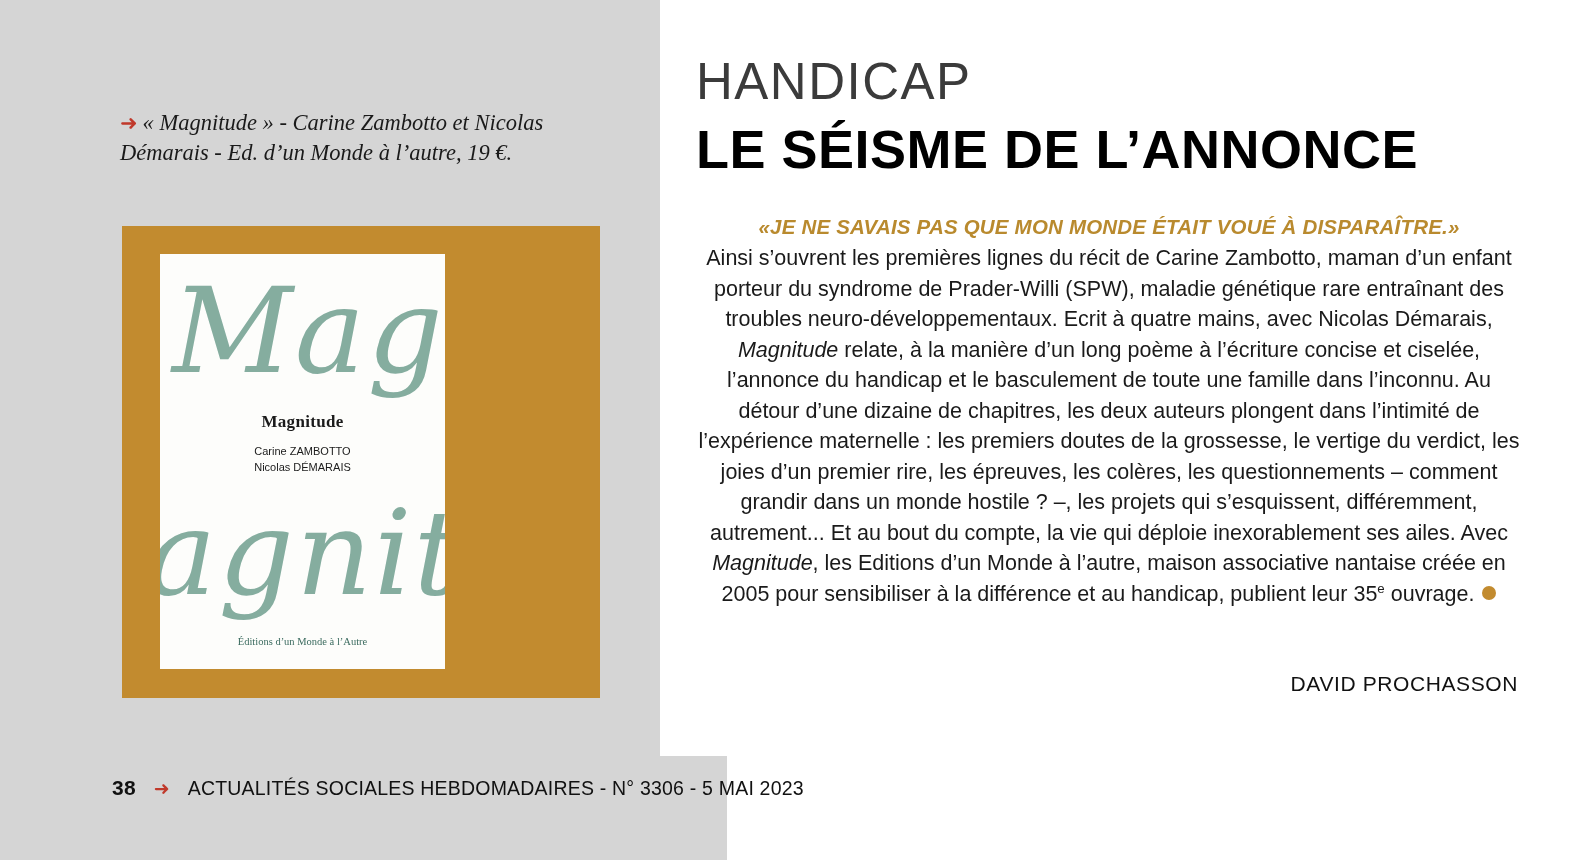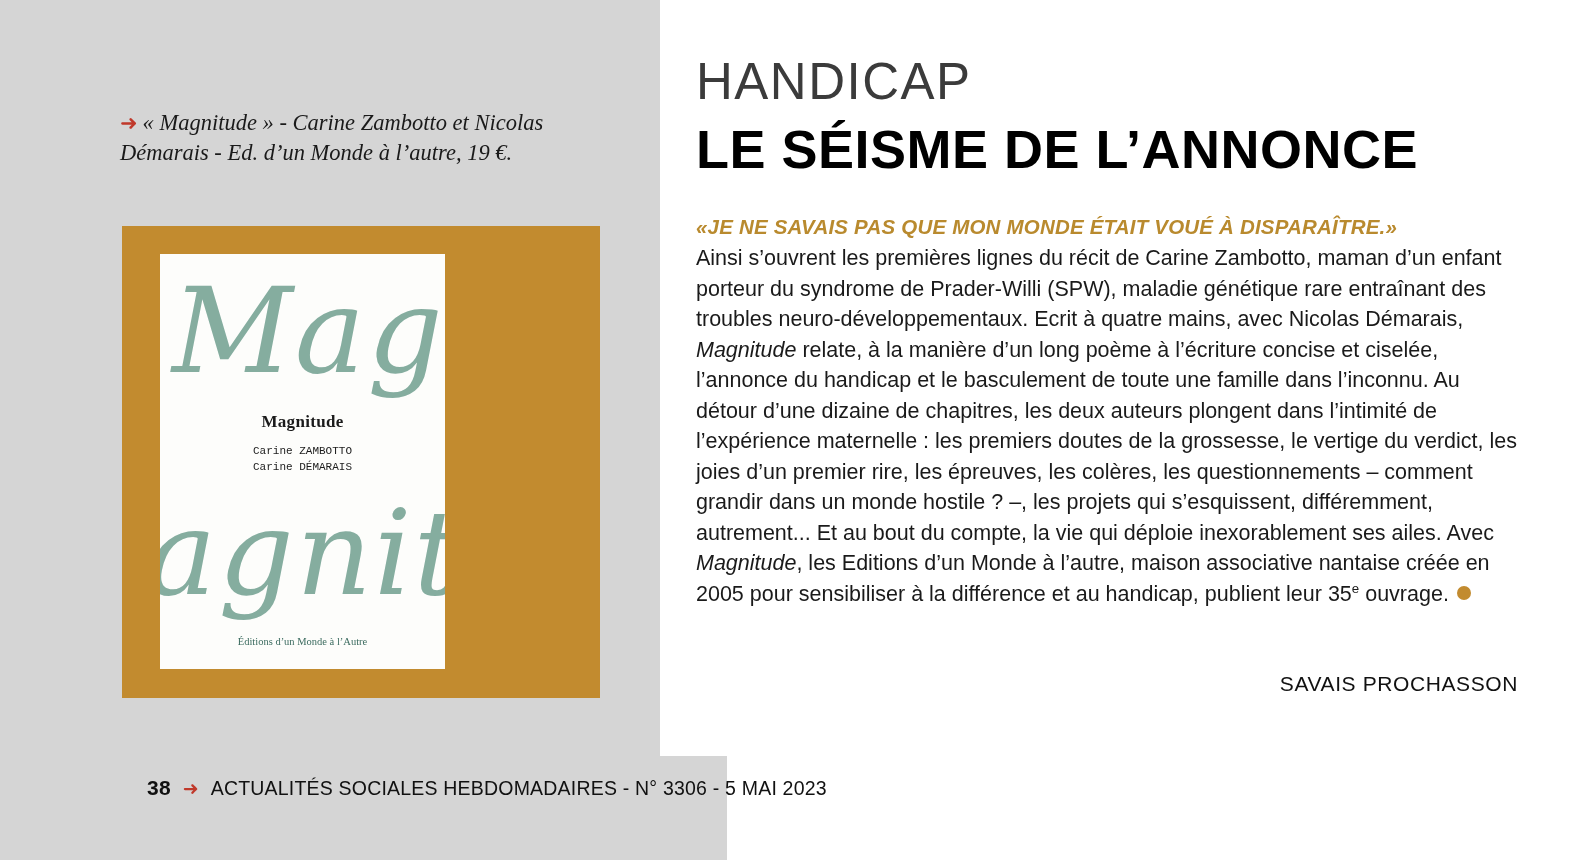--- a/index.html
+++ b/index.html
@@ -93,21 +93,21 @@
     font-size: 17px;
     color: #1b1b1b;
     letter-spacing: .3px;
   }
   .cover-authors {
     position: absolute;
     left: 0;
     right: 0;
     top: 190px;
     text-align: center;
-    font-family: Liberation Mono, monospace;
+    font-family: Liberation Sans, sans-serif;
     font-size: 11px;
     line-height: 1.45;
     color: #1b1b1b;
   }
   .cover-publisher {
     position: absolute;
     left: 0;
     right: 0;
     bottom: 22px;
     text-align: center;
@@ -116,23 +116,22 @@
     color: #3b6b5f;
     margin-top: 40px;
   }
   
   .footer {
     position: absolute;
     left: 112px;
     bottom: 60px;
     display: flex;
     align-items: baseline;
-    gap: 12px;
+    gap: 18px;
     white-space: nowrap;
-    margin-left: 35px;
   }
   .footer-page {
     font-size: 21px;
     font-weight: bold;
     color: #111;
     letter-spacing: .2px;
   }
   .footer-arrow {
     color: #c0392b;
     font-size: 19px;
@@ -172,21 +171,21 @@
     text-align: center;
   }
   .body {
     position: absolute;
     left: 36px;
     top: 212px;
     width: 826px;
     font-size: 21.5px;
     line-height: 1.42;
     color: #1a1a1a;
-    text-align: left;
+    text-align: center;
   }
   .lede {
     display: block;
     color: #b98a2e;
     font-weight: bold;
     font-style: italic;
     font-size: 20.5px;
     letter-spacing: .2px;
     margin-bottom: 2px;
   }
@@ -226,37 +225,37 @@
       <span class="arrow">➜</span><span>« Magnitude » - Carine Zambotto et Nicolas Démarais - Ed. d’un Monde à l’autre, 19 €.</span>
     </div>
 
     <div class="book-block">
       <div class="book-cover">
         <div class="script-top">Magn</div>
         <div class="script-bottom">agnitu</div>
         <div class="cover-title">Magnitude</div>
         <div class="cover-authors">
           <div>Carine ZAMBOTTO</div>
-          <div>Carine DÉMARAIS</div>
+          <div>Nicolas DÉMARAIS</div>
         </div>
         <div class="cover-publisher">Éditions d’un Monde à l’Autre</div>
       </div>
     </div>
 
     <div class="footer">
       <span class="footer-page">38</span>
       <span class="footer-arrow">➜</span>
       <span class="footer-text">ACTUALITÉS SOCIALES HEBDOMADAIRES - N° 3306 - 5 MAI 2023</span>
     </div>
   </div>
 
   <div class="right-col">
     <div class="kicker">HANDICAP</div>
     <div class="headline">LE SÉISME DE L’ANNONCE</div>
 
     <div class="body">
       <span class="lede">«JE NE SAVAIS PAS QUE MON MONDE ÉTAIT VOUÉ À DISPARAÎTRE.»</span><span>Ainsi s’ouvrent les premières lignes du récit de Carine Zambotto, maman d’un enfant porteur du syndrome de Prader-Willi (SPW), maladie génétique rare entraînant des troubles neuro-développementaux. Ecrit à quatre mains, avec Nicolas Démarais, </span><em>Magnitude</em><span> relate, à la manière d’un long poème à l’écriture concise et ciselée, l’annonce du handicap et le basculement de toute une famille dans l’inconnu. Au détour d’une dizaine de chapitres, les deux auteurs plongent dans l’intimité de l’expérience maternelle : les premiers doutes de la grossesse, le vertige du verdict, les joies d’un premier rire, les épreuves, les colères, les questionnements – comment grandir dans un monde hostile ? –, les projets qui s’esquissent, différemment, autrement... Et au bout du compte, la vie qui déploie inexorablement ses ailes. Avec </span><em>Magnitude</em><span>, les Editions d’un Monde à l’autre, maison associative nantaise créée en 2005 pour sensibiliser à la différence et au handicap, publient leur 35</span><sup class="ordinal">e</sup><span> ouvrage.</span><span class="enddot"></span>
     </div>
 
-    <div class="byline">SAVAIS PROCHASSON</div>
+    <div class="byline">DAVID PROCHASSON</div>
   </div>
 
 </div>
 
 </body></html>

